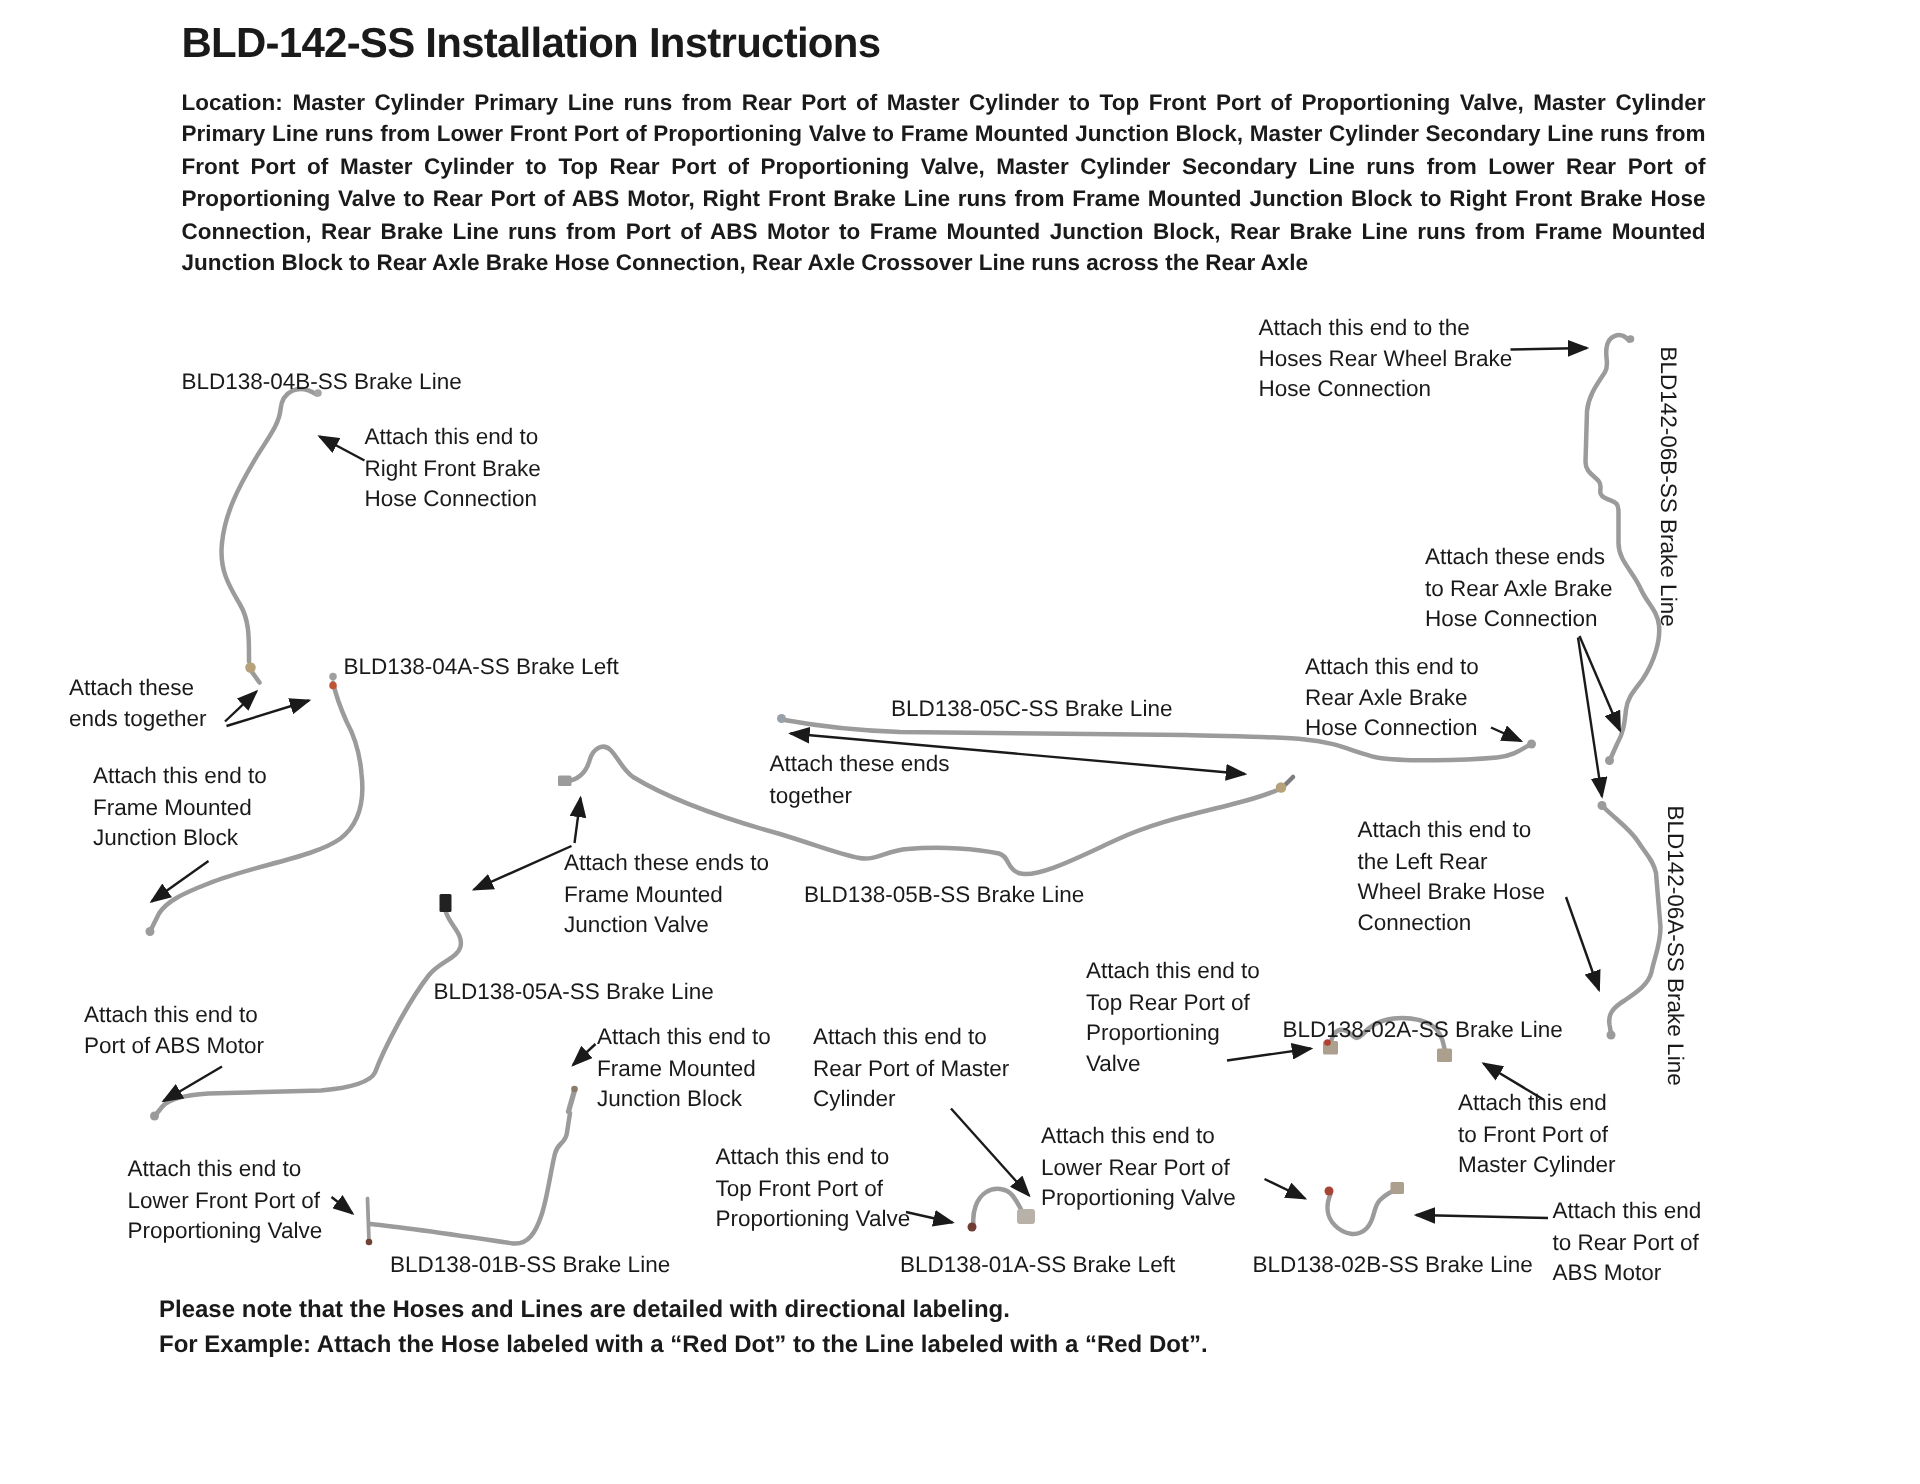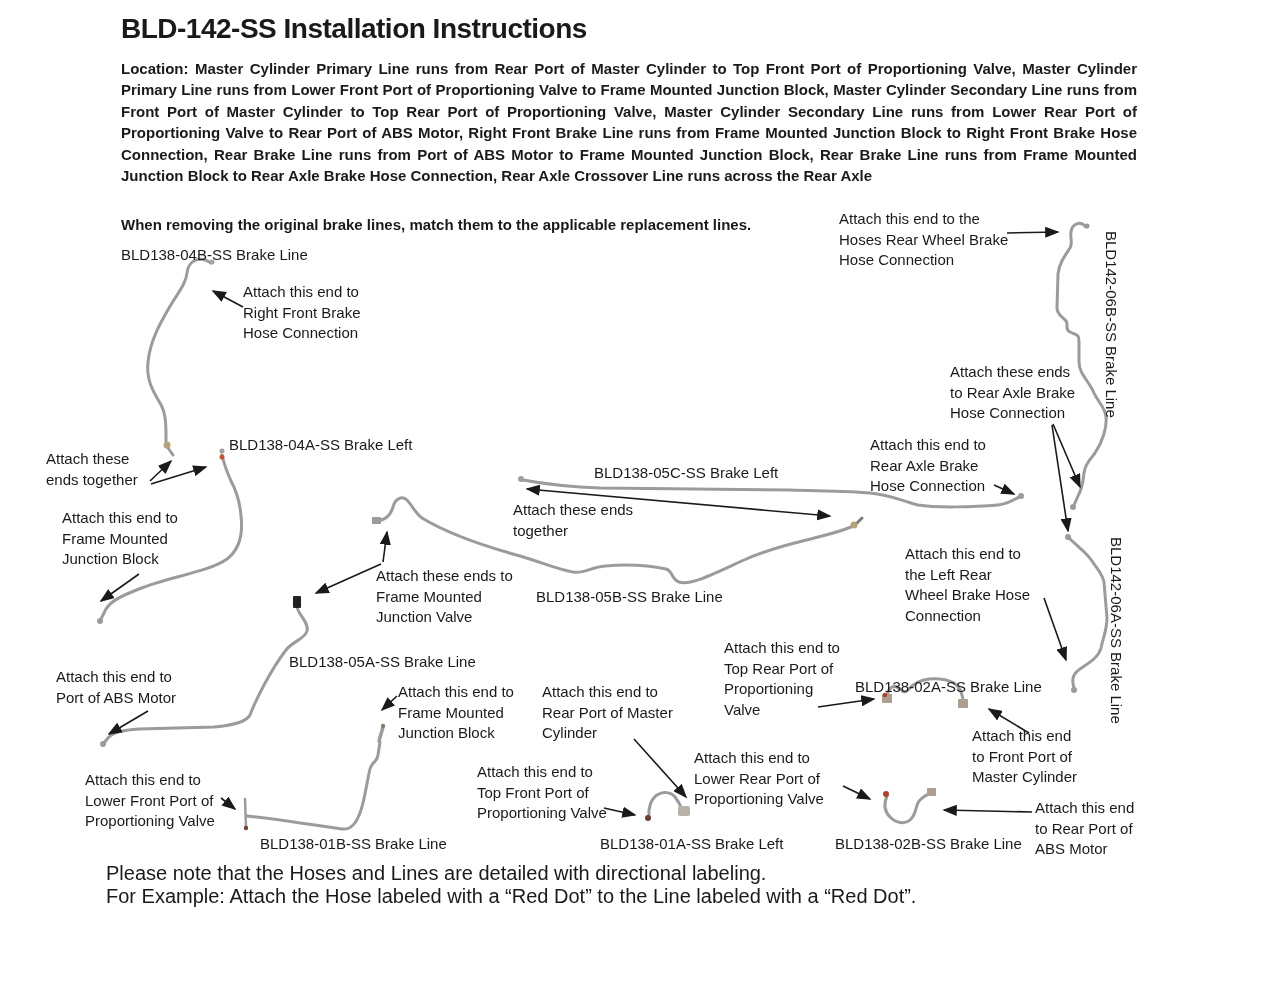--- a/index.html
+++ b/index.html
@@ -8,21 +8,21 @@
     font-family:"Liberation Sans","DejaVu Sans",sans-serif;color:#1a1a1a;overflow:hidden;
   }
   #diagram{position:absolute;left:0;top:0;z-index:1;}
   .txt{position:absolute;z-index:2;}
   .title{font-size:28px;font-weight:700;letter-spacing:-0.5px;text-align:right;}
   .para{font-size:15px;font-weight:700;line-height:21.4px;text-align:justify;}
   .note{font-size:15px;font-weight:700;}
   .co{font-size:15px;line-height:20.5px;white-space:pre-line;}
   .pl{font-size:15px;white-space:nowrap;}
   .vl{font-size:15px;writing-mode:vertical-rl;white-space:nowrap;}
-  .footer{font-size:20px;font-weight:400;line-height:23px;white-space:pre-line;}
+  .footer{font-size:16px;font-weight:700;line-height:23px;white-space:pre-line;}
 </style>
 </head>
 <body>
 
 <div id="page">
 
   <svg id="diagram" width="1280" height="989" viewBox="0 0 1280 989">
     <defs>
       <marker id="ah" markerWidth="9" markerHeight="7" refX="8" refY="3.5" orient="auto-start-reverse">
         <path d="M0,0 L9,3.5 L0,7 Z" fill="#1a1a1a"></path>
@@ -96,27 +96,26 @@
       <line x1="221" y1="798" x2="235" y2="809" marker-end="url(#ah)"></line>
       <line x1="1032" y1="812" x2="944" y2="810" marker-end="url(#ah)"></line>
       <line x1="397" y1="696" x2="382" y2="710" marker-end="url(#ah)"></line>
     </g>
   </svg>
 
   <div class="txt title" style="left:121px;top:13px;">BLD-142-SS Installation Instructions</div>
 
   <div class="txt para" style="left:121px;top:58px;width:1016px;">Location: Master Cylinder Primary Line runs from Rear Port of Master Cylinder to Top Front Port of Proportioning Valve, Master Cylinder Primary Line runs from Lower Front Port of Proportioning Valve to Frame Mounted Junction Block, Master Cylinder Secondary Line runs from Front Port of Master Cylinder to Top Rear Port of Proportioning Valve, Master Cylinder Secondary Line runs from Lower Rear Port of Proportioning Valve to Rear Port of ABS Motor, Right Front Brake Line runs from Frame Mounted Junction Block to Right Front Brake Hose Connection, Rear Brake Line runs from Port of ABS Motor to Frame Mounted Junction Block, Rear Brake Line runs from Frame Mounted Junction Block to Rear Axle Brake Hose Connection, Rear Axle Crossover Line runs across the Rear Axle</div>
 
-  <div class="txt note" style="left:121px;top:216px;">When removing the original brake lines, match them to the applicable replacement lines.</div>
 
   <div class="txt pl" style="left:121px;top:246px;">BLD138-04B-SS Brake Line</div>
   <div class="txt pl" style="left:229px;top:436px;">BLD138-04A-SS Brake Left</div>
   <div class="txt pl" style="left:289px;top:653px;">BLD138-05A-SS Brake Line</div>
   <div class="txt pl" style="left:536px;top:588px;">BLD138-05B-SS Brake Line</div>
-  <div class="txt pl" style="left:594px;top:464px;">BLD138-05C-SS Brake Left</div>
+  <div class="txt pl" style="left:594px;top:464px;">BLD138-05C-SS Brake Line</div>
   <div class="txt pl" style="left:855px;top:678px;">BLD138-02A-SS Brake Line</div>
   <div class="txt pl" style="left:260px;top:835px;">BLD138-01B-SS Brake Line</div>
   <div class="txt pl" style="left:600px;top:835px;">BLD138-01A-SS Brake Left</div>
   <div class="txt pl" style="left:835px;top:835px;">BLD138-02B-SS Brake Line</div>
   <div class="txt vl" style="left:1103px;top:231px;">BLD142-06B-SS Brake Line</div>
   <div class="txt vl" style="left:1108px;top:537px;">BLD142-06A-SS Brake Line</div>
 
   <div class="txt co" style="left:243px;top:282px;">Attach this end to
 Right Front Brake
 Hose Connection</div>

